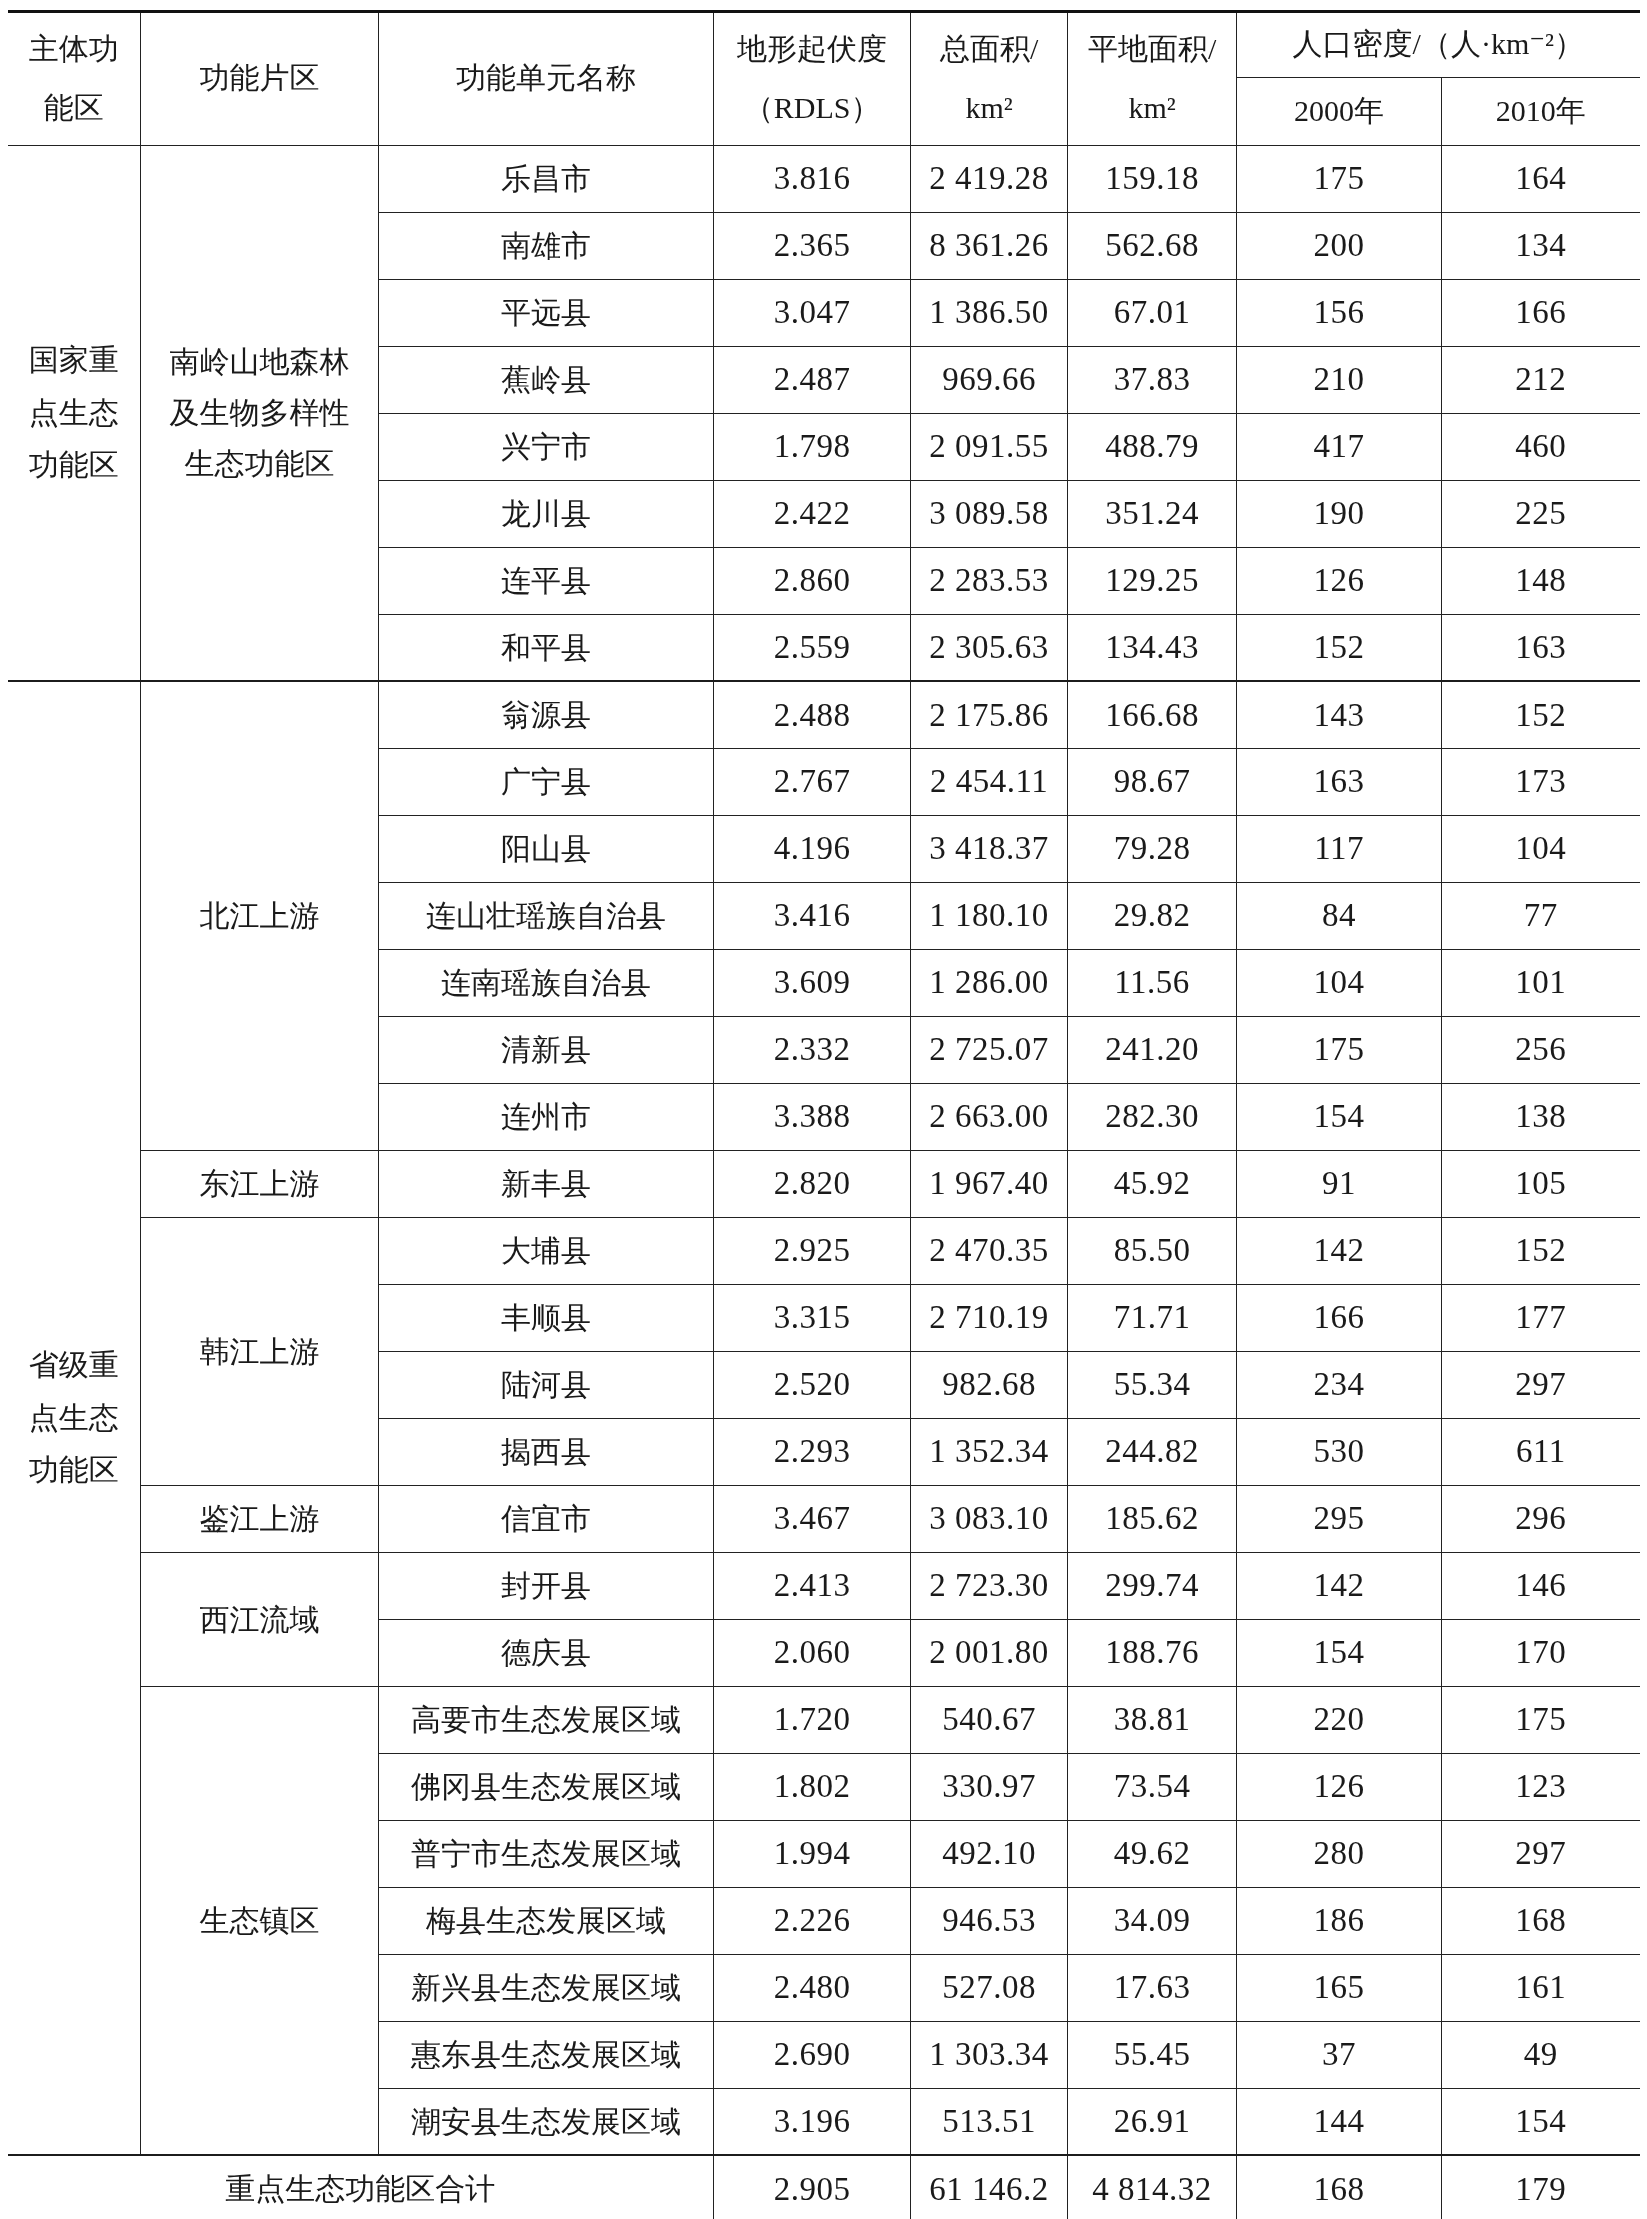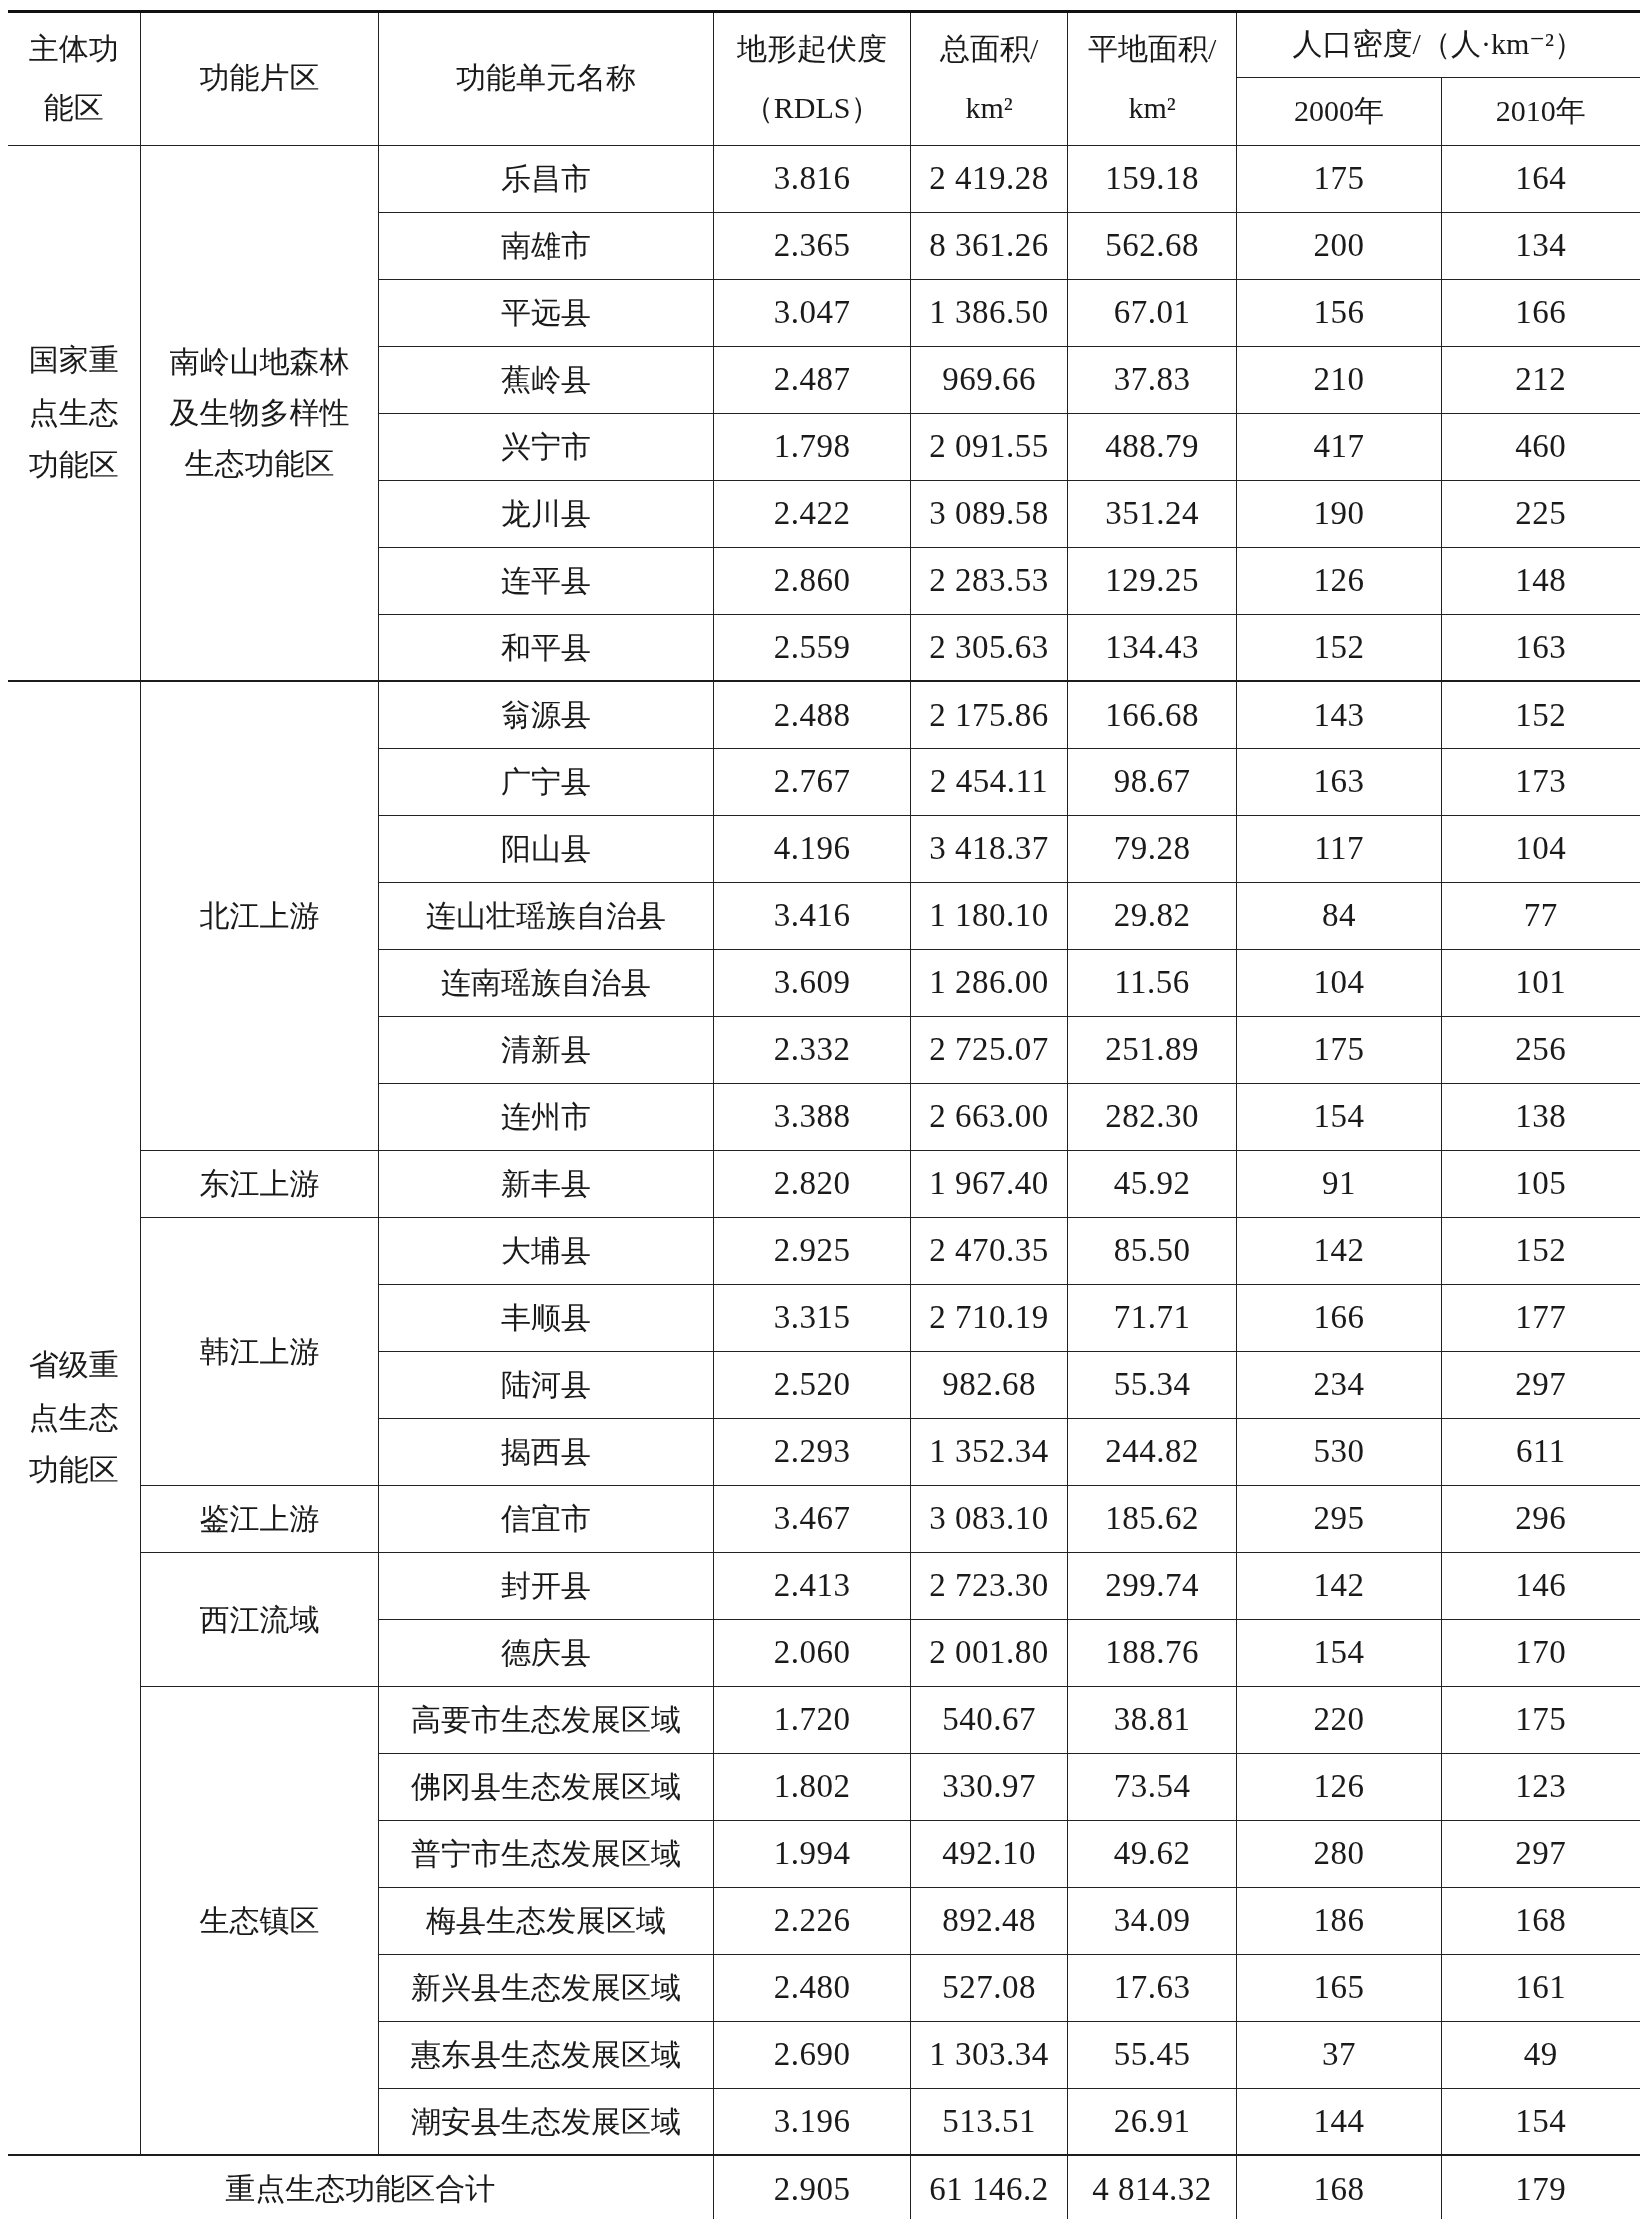--- a/index.html
+++ b/index.html
@@ -180,21 +180,21 @@
           <td class="num">3.609</td>
           <td class="num">1 286.00</td>
           <td class="num">11.56</td>
           <td class="num">104</td>
           <td class="num col-last">101</td>
         </tr>
         <tr>
           <td>清新县</td>
           <td class="num">2.332</td>
           <td class="num">2 725.07</td>
-          <td class="num">251.89</td>
+          <td class="num">241.20</td>
           <td class="num">175</td>
           <td class="num col-last">256</td>
         </tr>
         <tr>
           <td>连州市</td>
           <td class="num">3.388</td>
           <td class="num">2 663.00</td>
           <td class="num">282.30</td>
           <td class="num">154</td>
           <td class="num col-last">138</td>
@@ -288,21 +288,21 @@
           <td>普宁市生态发展区域</td>
           <td class="num">1.994</td>
           <td class="num">492.10</td>
           <td class="num">49.62</td>
           <td class="num">280</td>
           <td class="num col-last">297</td>
         </tr>
         <tr>
           <td>梅县生态发展区域</td>
           <td class="num">2.226</td>
-          <td class="num">892.48</td>
+          <td class="num">946.53</td>
           <td class="num">34.09</td>
           <td class="num">186</td>
           <td class="num col-last">168</td>
         </tr>
         <tr>
           <td>新兴县生态发展区域</td>
           <td class="num">2.480</td>
           <td class="num">527.08</td>
           <td class="num">17.63</td>
           <td class="num">165</td>

